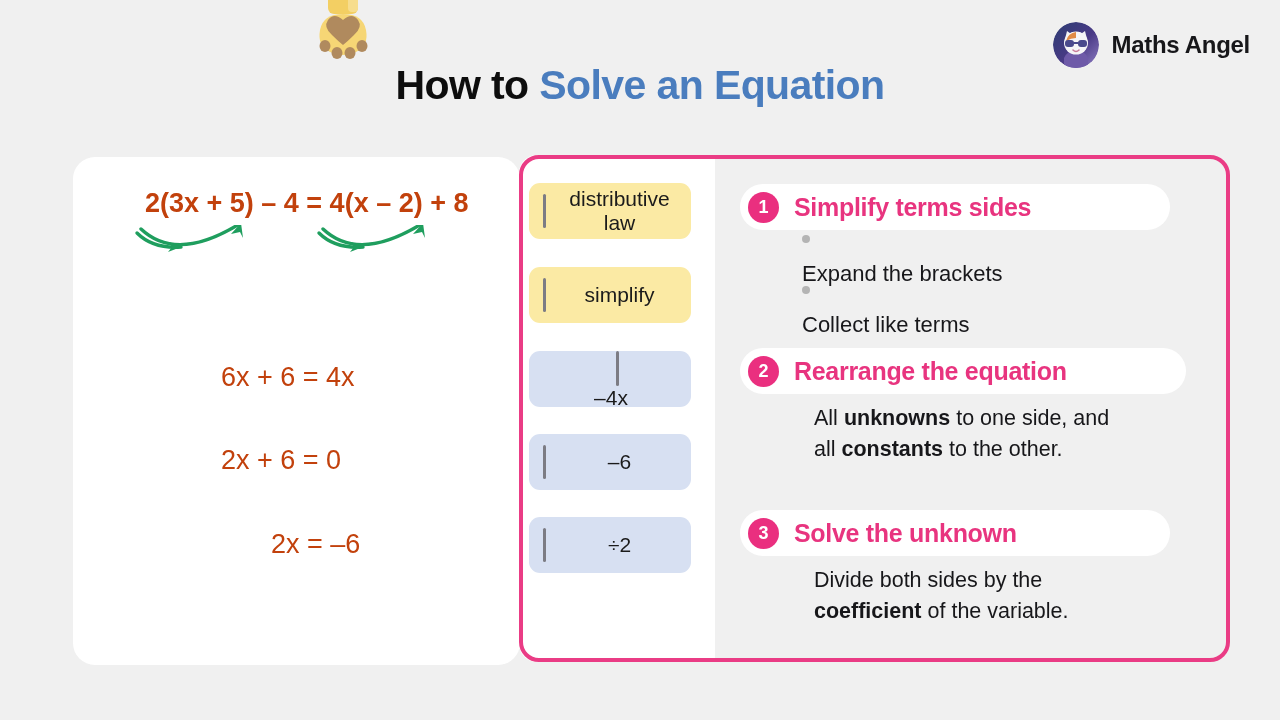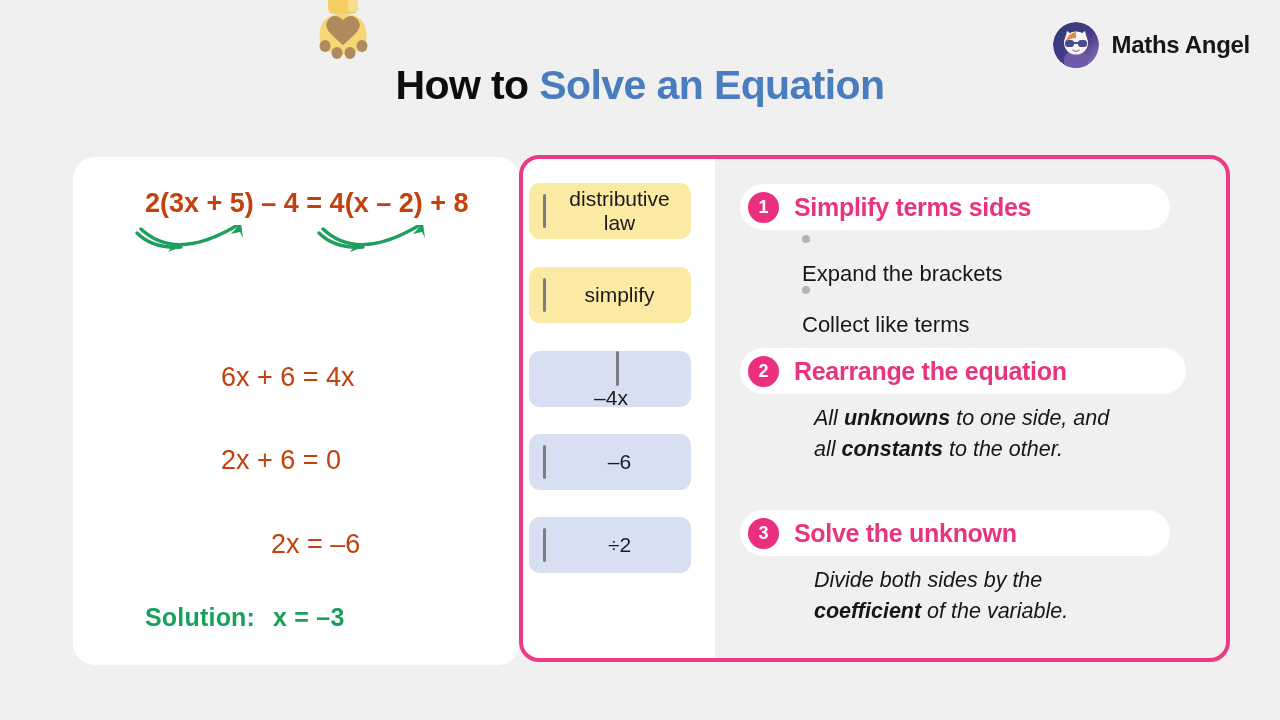--- a/index.html
+++ b/index.html
@@ -67,21 +67,21 @@
     color:#ffffff; font-size:18px; font-weight:800;
     display:flex; align-items:center; justify-content:center; flex:0 0 auto;
   }
   .step-title { color:#e8347f; font-size:25px; font-weight:800; letter-spacing:-0.3px;
                 white-space:nowrap; }
   .step-body { padding-left:62px; padding-top:9px; }
   .bullet-row { display:flex; align-items:baseline; gap:14px; margin-bottom:3px;flex-direction:column; }
   .bullet-dot { width:8px; height:8px; border-radius:50%; background:#b4b4b4; flex:0 0 auto;
                 position:relative; top:-4px; }
   .bullet-text { font-size:22px; color:#17171a; white-space:nowrap; }
-  .step-desc { font-size:21.5px; color:#17171a; line-height:1.42; padding-left:12px;font-style:italic; }
+  .step-desc { font-size:21.5px; color:#17171a; line-height:1.42; padding-left:12px; }
   .step-desc b { font-weight:800; }
 </style>
 </head>
 <body>
 
 <div class="page">
 
   <div class="paw-icon">
     <svg viewBox="0 0 62 70" width="62" height="70">
       <rect x="16" y="-22" width="30" height="42" rx="6" fill="#f3cf63"></rect>
@@ -139,21 +139,20 @@
             <path d="M108 -2 l2 15 l-3 -6 l-9 2 z"></path>
             <path d="M230 22 l-12 -5 l3 5 l-4 5 z"></path>
             <path d="M290 -2 l2 15 l-3 -6 l-9 2 z"></path>
           </g>
         </svg>
       </div>
     <div class="eq-line first" style="left: 72px; top: 31px;">2(3x + 5) – 4 = 4(x – 2) + 8</div>
         <div class="eq-line " style="left: 148px; top: 205px;">6x + 6 = 4x</div>
         <div class="eq-line " style="left: 148px; top: 288px;">2x + 6 = 0</div>
         <div class="eq-line " style="left: 198px; top: 372px;">2x = –6</div>
-        <div class="eq-line eq-solution" style="left: 72px; top: 446px;"><span class="sol-label">Solution:</span><span>x = –3</span></div>
       </div>
   </div>
 
   <div class="chip-rail" id="chip-rail">
       <div class="chip yellow" style="top: 28px; height: 56px;">
         <span class="bar"></span>
         <span class="chip-text">distributive<br>law</span>
       </div>
       <div class="chip yellow" style="top: 112px; height: 56px;">
         <span class="bar"></span>

